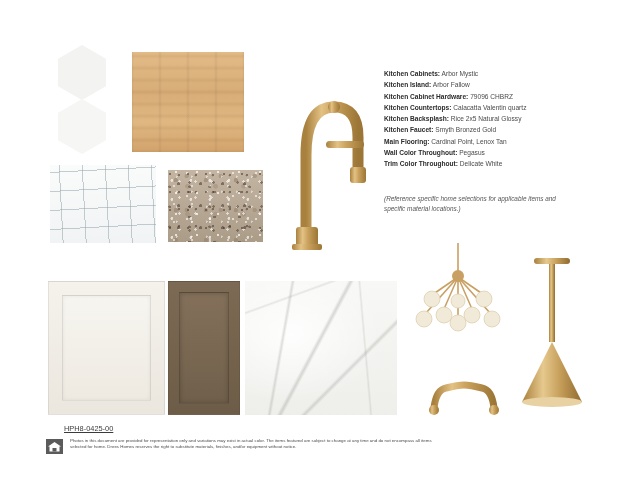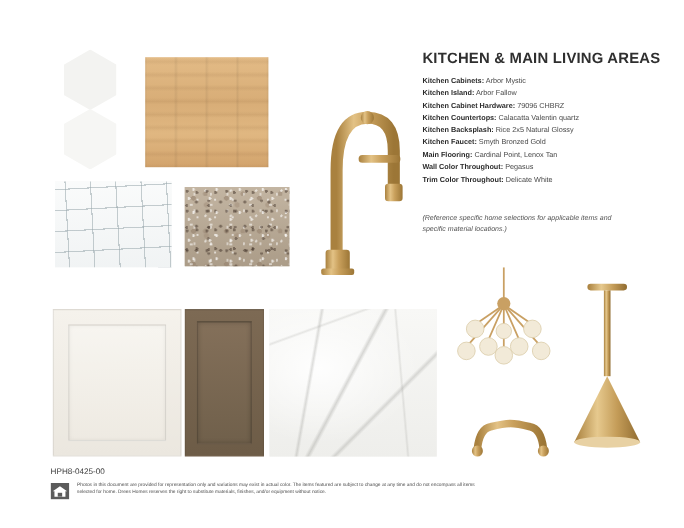--- a/index.html
+++ b/index.html
@@ -178,24 +178,25 @@
   }
 
   
   .chandelier { position: absolute; left: 408px; top: 243px; width: 100px; height: 110px; }
   .pendant { position: absolute; left: 516px; top: 250px; width: 72px; height: 165px; }
   .pull { position: absolute; left: 424px; top: 360px; width: 80px; height: 60px; }
 
   
   .doc-id {
     position: absolute;
-    left: 46px;
+    left: 64px;
     top: 424px;
     font-size: 7.4px;
     color: #3b3b3b;
+    text-decoration: underline;
   }
   .footer {
     position: absolute;
     left: 46px;
     top: 438px;
     width: 400px;
     display: flex;
     gap: 7px;
     align-items: flex-start;
   }
@@ -207,21 +208,20 @@
     font-size: 4.4px;
     line-height: 6.2px;
     color: #4a4a4a;
   }
 </style>
 </head>
 <body>
 
 <div class="page">
 
-  <div class="title">KITCHEN &amp; MAIN LIVING AREAS</div>
 
   <div class="spec-list">
     <div class="spec-row">
       <span class="spec-label">Kitchen Cabinets:</span>
       <span class="spec-value">Arbor Mystic</span>
     </div>
     <div class="spec-row">
       <span class="spec-label">Kitchen Island:</span>
       <span class="spec-value">Arbor Fallow</span>
     </div>

